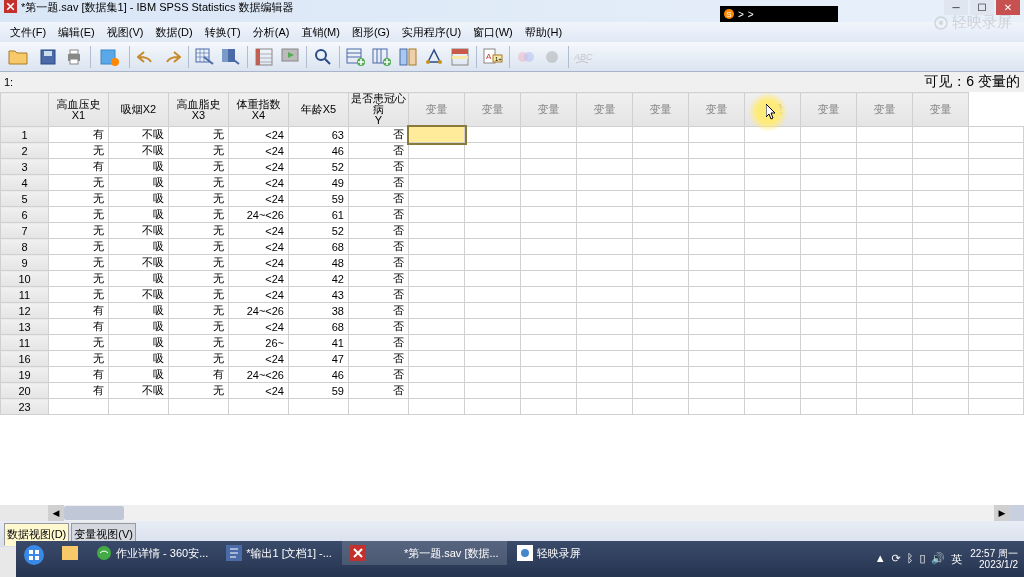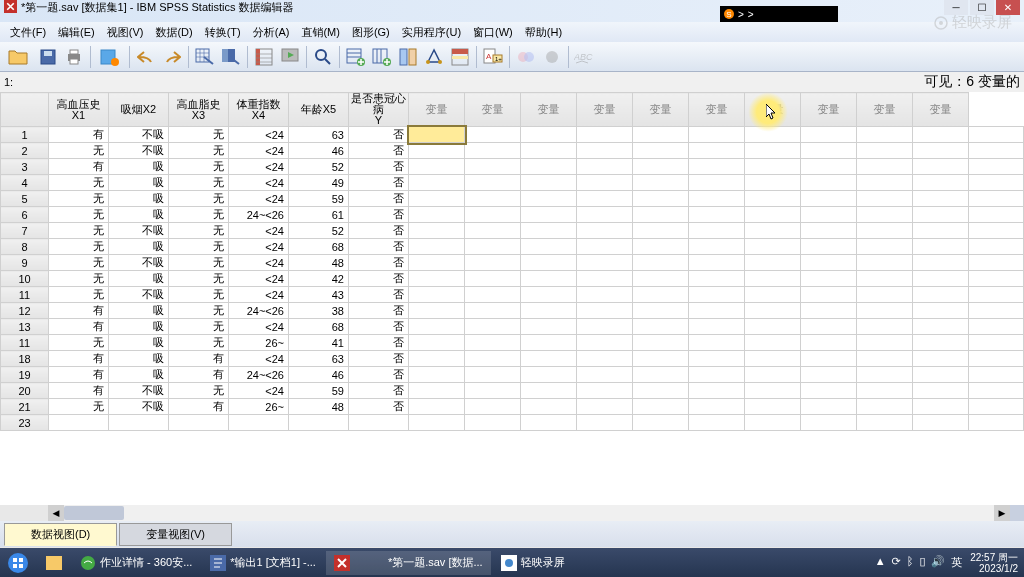--- a/index.html
+++ b/index.html
@@ -52,29 +52,29 @@
 
 
 .hscroll { height: 16px; background: #e8e8e8; display: flex; }
 .hscroll .arrow-btn { width: 16px; height: 16px; background: #d0d0d0; display:flex; align-items:center; justify-content:center; font-size:9px; }
 .hscroll .track { flex: 1; background: #f0f0f0; position: relative; }
 .hscroll .thumb { position: absolute; left: 0; top: 1px; height: 14px; width: 60px; background: #c0c8d8; border-radius: 2px; }
 .hscroll .right-track { width: 14px; background:#c8d0e0; }
 
 
 .tabstrip { height: 26px; background: linear-gradient(#e8edf5,#d8dfec); display: flex; align-items: center; padding-left: 4px; gap: 2px; }
-.tab { padding: 3px 26px; font-size: 11px; background: #d5d8df; border: 1px solid #999; cursor: default; }
+.tab { padding: 3px 2px; font-size: 11px; background: #d5d8df; border: 1px solid #999; cursor: default; }
 .tab.active { background: #fff9d0; border-bottom-color: #fff9d0; }
 
 
 .statusbar { height: 18px; background: #e8e8e8; display: flex; align-items: center; font-size: 10px; }
 .statusbar .right { margin-left: auto; display: flex; gap: 18px; padding-right: 40px; }
 
 
-.taskbar { position: absolute; bottom: 0; left: 0; right: 0; height: 29px; background: linear-gradient(#3a4a6a,#253550); display: flex; align-items: center; z-index: 50; }
+.taskbar { position: absolute; bottom: 0; left: 16px; right: 0; height: 36px; background: linear-gradient(#3a4a6a,#253550); display: flex; z-index: 50; }
 .start { width: 36px; height: 28px; display: flex; align-items: center; justify-content: center; }
 .task-item { height: 24px; padding: 0 8px; display: flex; align-items: center; gap: 4px; color: #fff; font-size: 11px; margin-left: 2px; }
 .task-item.active { background: rgba(255,255,255,0.15); gap: 38px; }
 .tray { margin-left: auto; display: flex; align-items: center; gap: 8px; padding: 0 6px; color: #fff; font-size: 10px; }
 .tray-icons { display: flex; gap: 6px; font-size: 11px; }
 .clock { text-align: right; line-height: 11px; }
 </style>
 </head>
 <body>
 
@@ -567,26 +567,26 @@
           <td></td>
           <td></td>
           <td></td>
           <td></td>
           <td></td>
           <td></td>
           <td></td>
           <td></td>
         </tr>
         <tr>
-          <th class="rownum">18</th>
-          <td>有</td>
-          <td>吸</td>
-          <td>有</td>
-          <td>&lt;24</td>
-          <td>63</td>
+          <th class="rownum">16</th>
+          <td>无</td>
+          <td>吸</td>
+          <td>无</td>
+          <td>&lt;24</td>
+          <td>47</td>
           <td>否</td>
           <td></td>
           <td></td>
           <td></td>
           <td></td>
           <td></td>
           <td></td>
           <td></td>
           <td></td>
           <td></td>
@@ -613,40 +613,20 @@
           <td></td>
           <td></td>
         </tr>
         <tr>
           <th class="rownum">20</th>
           <td>有</td>
           <td>不吸</td>
           <td>无</td>
           <td>&lt;24</td>
           <td>59</td>
-          <td>否</td>
-          <td></td>
-          <td></td>
-          <td></td>
-          <td></td>
-          <td></td>
-          <td></td>
-          <td></td>
-          <td></td>
-          <td></td>
-          <td></td>
-          <td></td>
-        </tr>
-        <tr>
-          <th class="rownum">21</th>
-          <td>无</td>
-          <td>不吸</td>
-          <td>有</td>
-          <td>26~</td>
-          <td>48</td>
           <td>否</td>
           <td></td>
           <td></td>
           <td></td>
           <td></td>
           <td></td>
           <td></td>
           <td></td>
           <td></td>
           <td></td>

